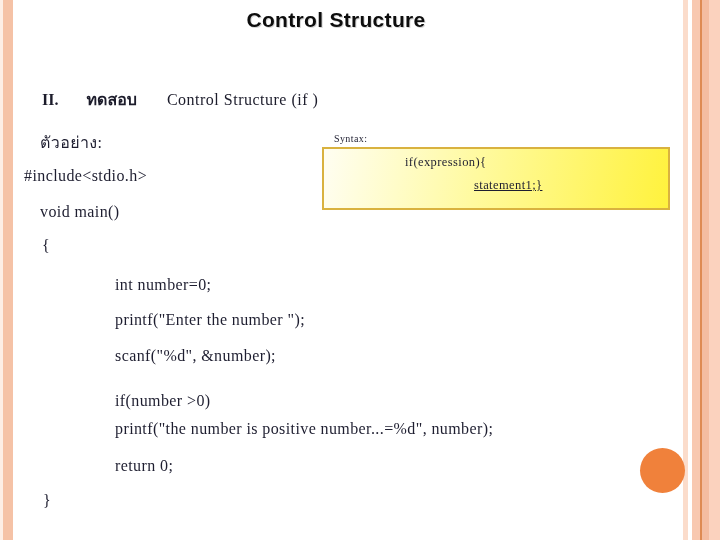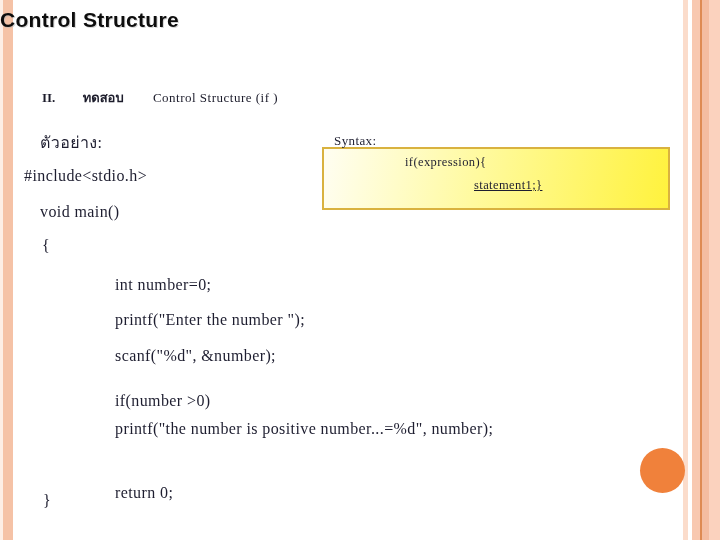--- a/index.html
+++ b/index.html
@@ -16,30 +16,31 @@
   .ls-main   { left: 3px;   width: 10px; background: #f5c2a6; }
   .rs-1      { left: 683px; width: 5px;  background: #fbdccb; }
   .rs-2      { left: 692px; width: 8px;  background: #f8c8b0; }
   .rs-3      { left: 700px; width: 2px;  background: #de8a52; }
   .rs-4      { left: 702px; width: 7px;  background: #f4bca0; }
   .rs-5      { left: 709px; width: 11px; background: #fbd2be; }
 
   
   .title {
     position: absolute; top: 8px; left: 0; width: 672px;
+    text-align: center;
     font-family: "Liberation Sans", sans-serif;
     font-weight: bold; font-size: 21px; color: #0d0d0d;
     letter-spacing: 0.3px;
     text-shadow: 1px 1px 0 rgba(180,180,180,0.55);
   }
 
   
   .heading {
     position: absolute; top: 87px; left: 42px;
-    font-size: 13px; color: #1c1c2b; white-space: nowrap;
+    font-size: 16px; color: #1c1c2b; white-space: nowrap;
   }
   .heading .numeral { font-weight: bold; }
   .heading .thai    { font-weight: bold; margin-left: 24px; }
   .heading .rest    { margin-left: 26px; letter-spacing: 0.5px; }
 
   
   .code-line {
     position: absolute;
     font-size: 16px; color: #1e1e30;
     letter-spacing: 0.4px; white-space: pre;
@@ -48,21 +49,21 @@
   
   .syntax-box {
     position: absolute; left: 322px; top: 147px;
     width: 312px; height: 59px;
     border: 2px solid #d9b23f;
     background: linear-gradient(100deg, #fffef2 0%, #fffa9e 45%, #fff23d 100%);
     padding-left: 32px;
   }
   .syntax-label {
     position: absolute; left: 334px; top: 133px;
-    font-size: 13px; color: #1e1e30; z-index: 2;
+    font-size: 10px; color: #1e1e30; z-index: 2;
     letter-spacing: 0.4px;
   }
   .syntax-line1 { position: absolute; left: 81px;  top: 6px;  font-size: 12.5px; color: #1e1e30; letter-spacing: 0.4px; }
   .syntax-line2 { position: absolute; left: 150px; top: 29px; font-size: 12.5px; color: #1e1e30; letter-spacing: 0.4px; text-decoration: underline; }
 
   
   .circle {
     position: absolute; left: 640px; top: 448px;
     width: 45px; height: 45px; border-radius: 50%;
     background: #f0813b;
@@ -89,21 +90,21 @@
 
 <div class="code-line" style="left:40px;  top:130px;">ตัวอย่าง:</div>
 <div class="code-line" style="left:24px;  top:167px;">#include&lt;stdio.h&gt;</div>
 <div class="code-line" style="left:40px;  top:203px;font-family:Liberation Serif, serif;">void main()</div>
 <div class="code-line" style="left:42px;  top:237px;">{</div>
 <div class="code-line" style="left:115px; top:276px;">int number=0;</div>
 <div class="code-line" style="left:115px; top:311px;">printf("Enter the number ");</div>
 <div class="code-line" style="left:115px; top:347px;">scanf("%d", &amp;number);</div>
 <div class="code-line" style="left:115px; top:392px;">if(number &gt;0)</div>
 <div class="code-line" style="left:115px; top:420px;">printf("the number is positive number...=%d", number);</div>
-<div class="code-line" style="left:115px; top:484px;text-align:right;">return 0;</div>
+<div class="code-line" style="left:115px; top:457px;text-align:right;">return 0;</div>
 <div class="code-line" style="left:43px;  top:492px;">}</div>
 
 <div class="syntax-label">Syntax:</div>
 <div class="syntax-box">
   <div class="syntax-line1">if(expression){</div>
   <div class="syntax-line2">statement1;}</div>
 </div>
 
 <div class="circle"></div>
 

